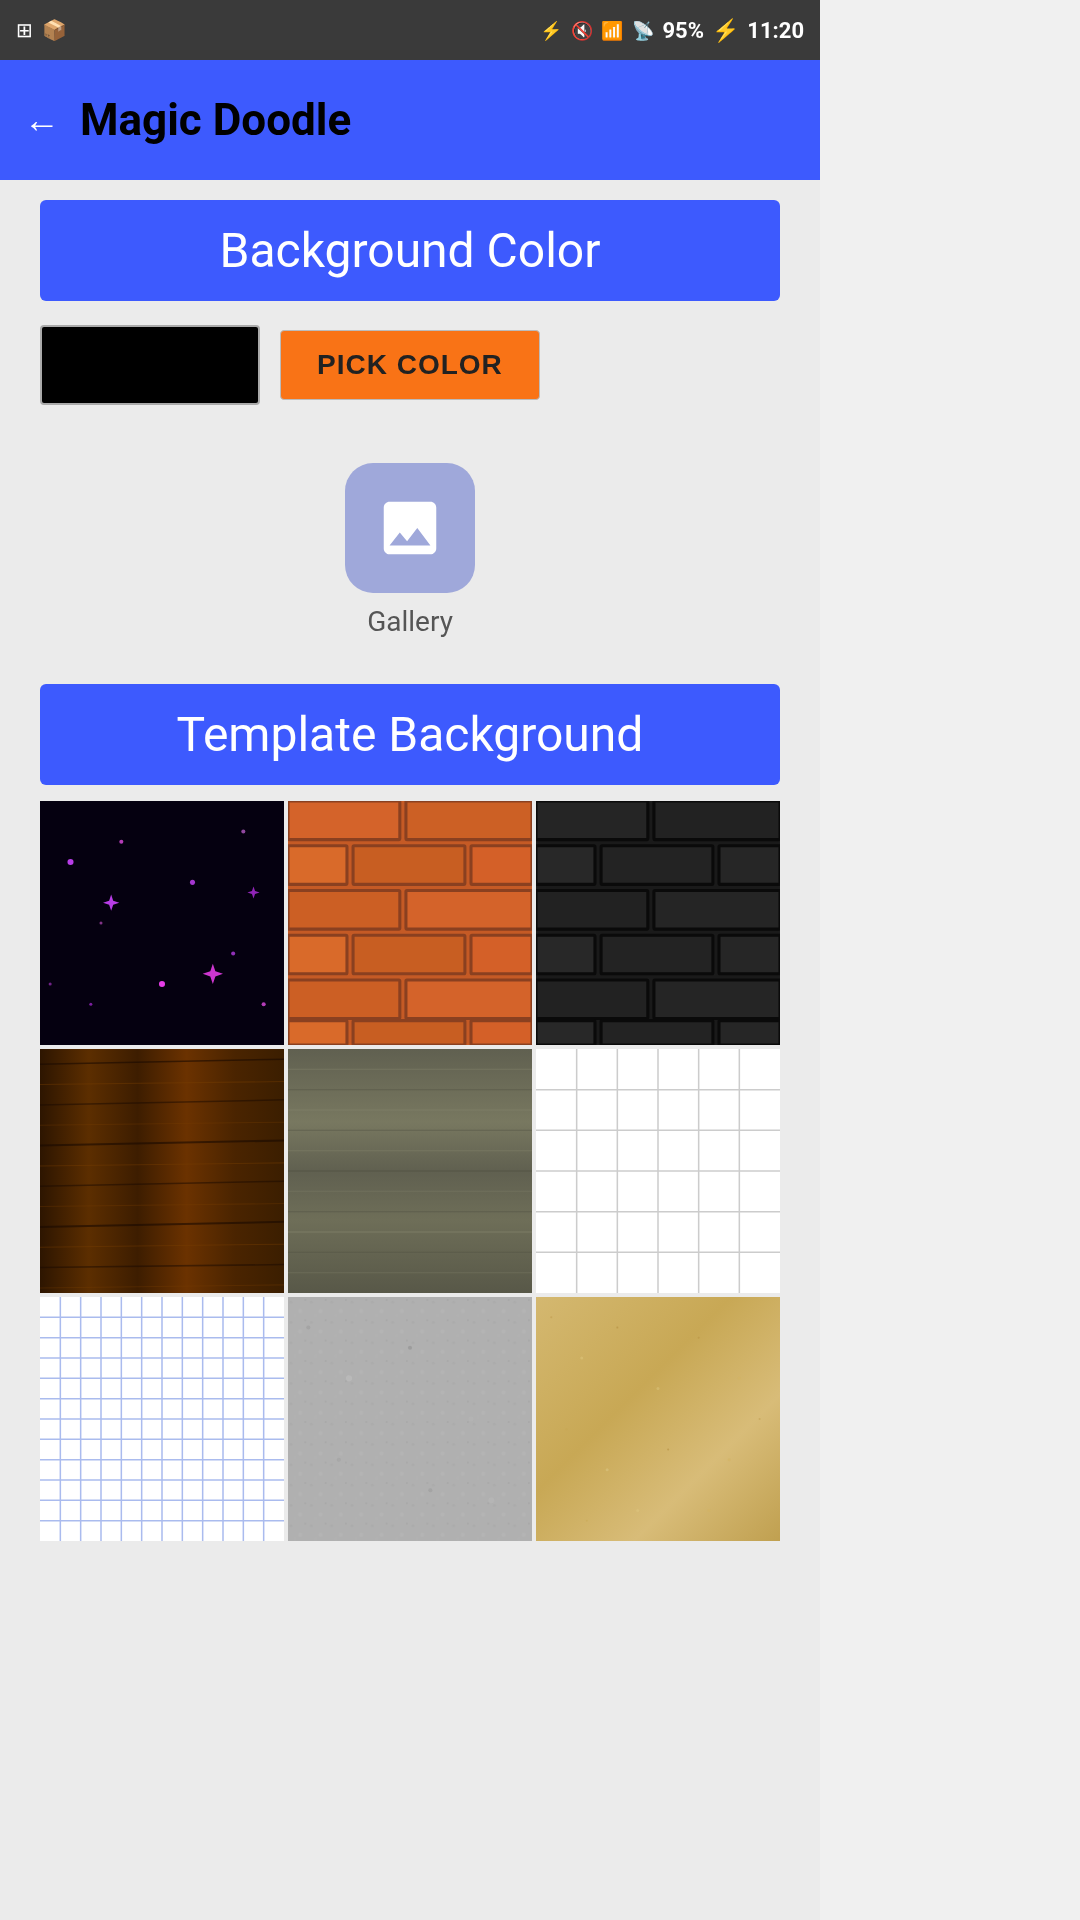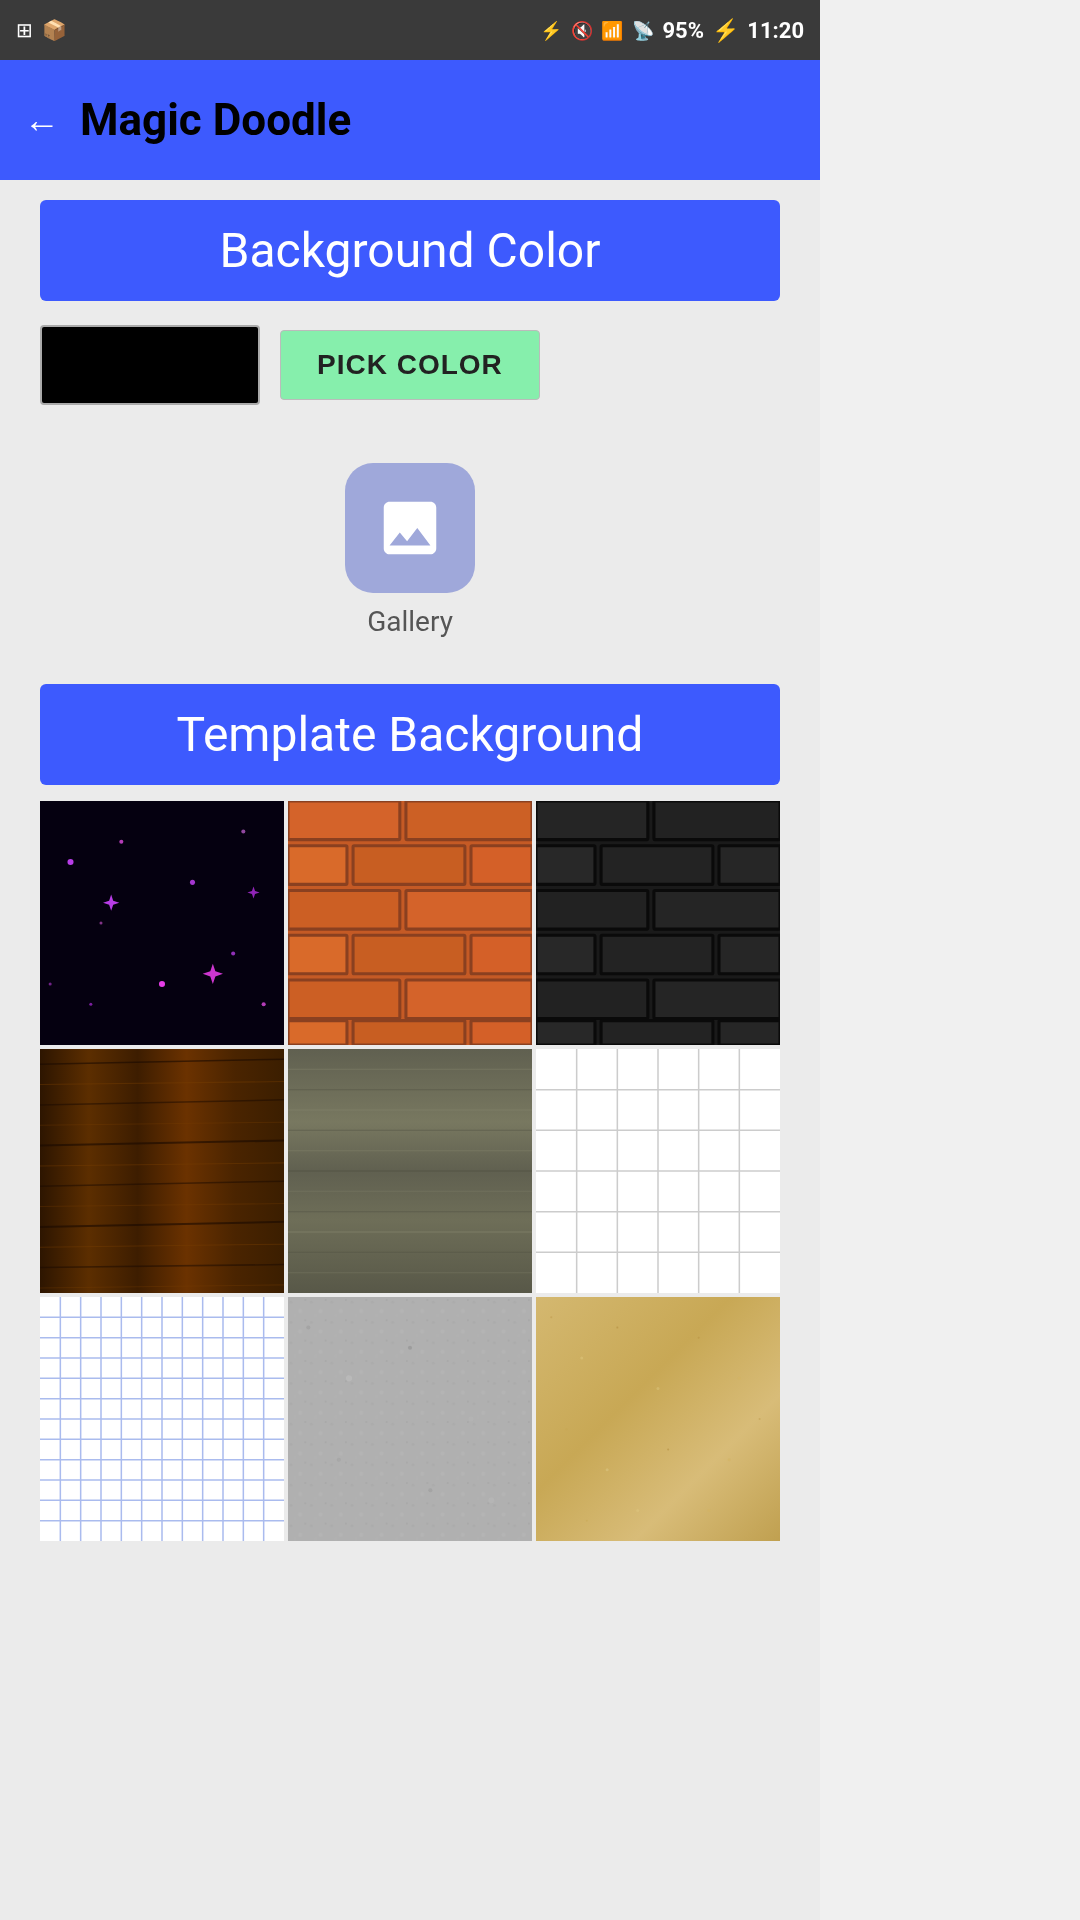--- a/index.html
+++ b/index.html
@@ -91,21 +91,21 @@
       padding: 8px 0;
     }
     .color-preview {
       width: 220px;
       height: 80px;
       background: #000000;
       border: 2px solid #aaa;
       border-radius: 4px;
     }
     .pick-color-btn {
-      background: #86efac;
+      background: #f97316;
       border: 1.5px solid #bbb;
       border-radius: 4px;
       padding: 18px 36px;
       font-size: 28px;
       font-weight: bold;
       letter-spacing: 1px;
       cursor: pointer;
       color: #222;
     }
 

